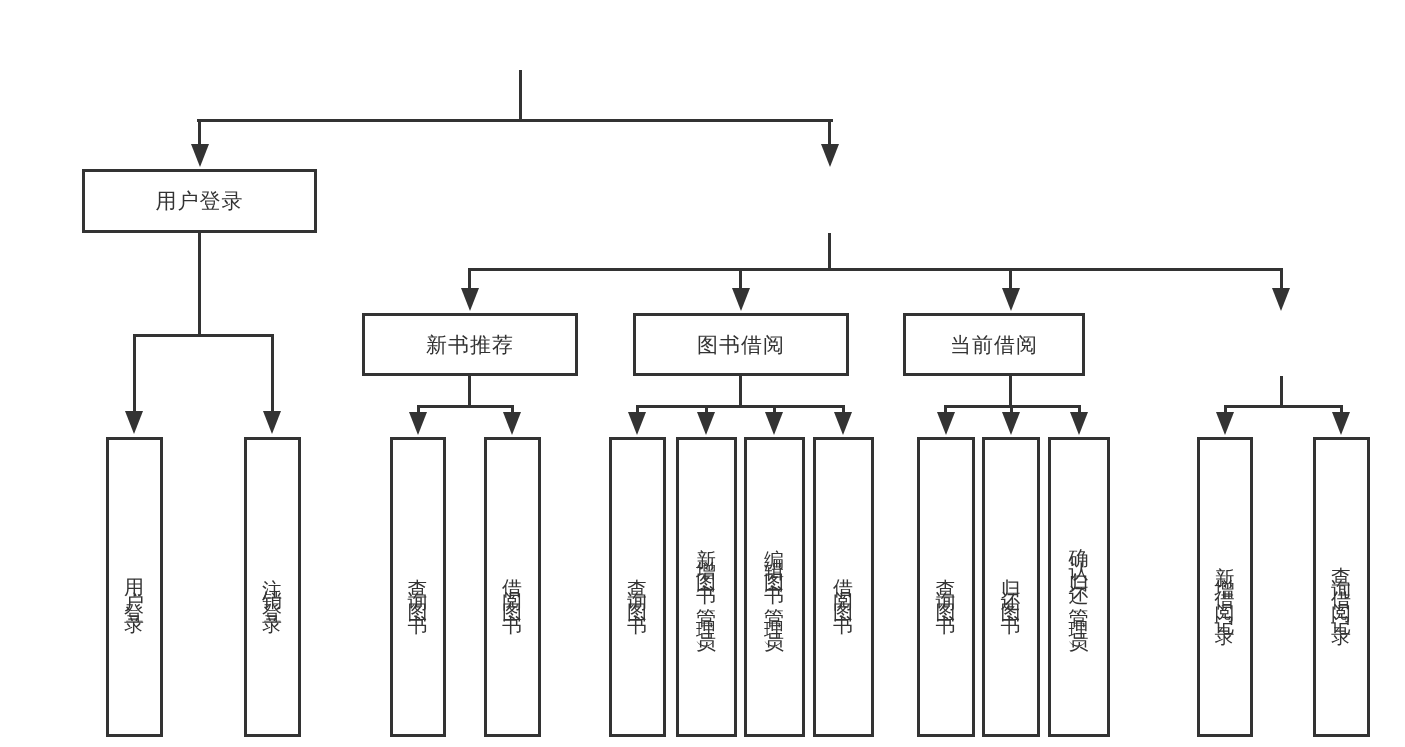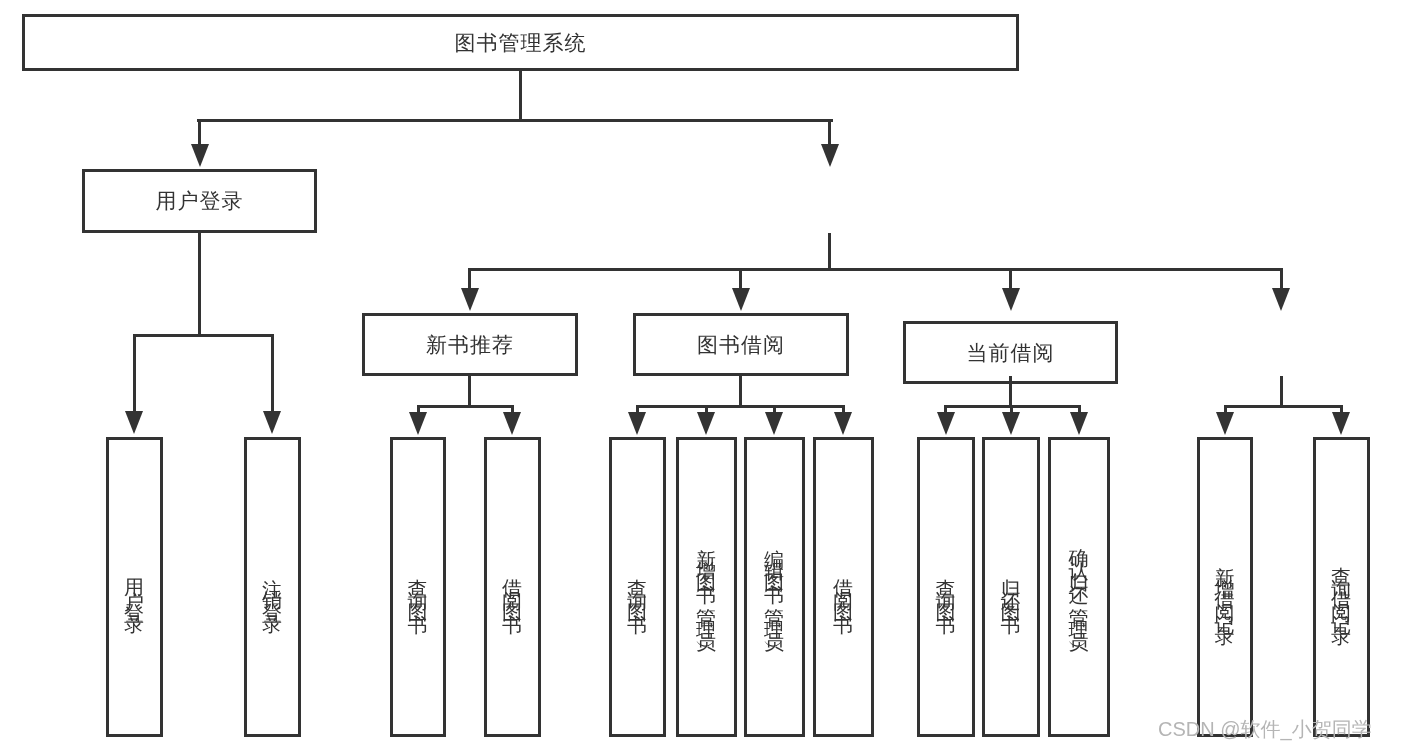--- a/index.html
+++ b/index.html
@@ -46,21 +46,21 @@
     color:#b5b5b5;
     white-space:nowrap;
     z-index:5;
   }
   
   #n-root{left:22px;top:14px;width:997px;height:57px;}
   #n-b1{left:82px;top:169px;width:235px;height:64px;}
   #n-b2{left:712px;top:169px;width:235px;height:64px;}
   #n-m1{left:362px;top:313px;width:216px;height:63px;}
   #n-m2{left:633px;top:313px;width:216px;height:63px;}
-  #n-m3{left:903px;top:313px;width:215px;height:63px;margin-top:8px;}
+  #n-m3{left:903px;top:313px;width:182px;height:63px;}
   #n-m4{left:1173px;top:313px;width:217px;height:63px;}
   .leaf{top:437px;height:300px;}
   #n-l1{left:106px;width:57px;}
   #n-l2{left:244px;width:57px;}
   #n-l3{left:390px;width:56px;}
   #n-l4{left:484px;width:57px;}
   #n-l5{left:609px;width:57px;}
   #n-l6{left:676px;width:61px;}
   #n-l7{left:744px;width:61px;}
   #n-l8{left:813px;width:61px;}
@@ -68,21 +68,20 @@
   #n-l10{left:982px;width:58px;}
   #n-l11{left:1048px;width:62px;}
   #n-l12{left:1197px;width:56px;}
   #n-l13{left:1313px;width:57px;}
 </style>
 </head>
 <body>
 
 <div id="stage">
 
-  <div class="node" id="n-root">图书管理系统</div>
 
   <div class="node" id="n-b1">用户登录</div>
 
   <div class="node" id="n-m1">新书推荐</div>
   <div class="node" id="n-m2">图书借阅</div>
   <div class="node" id="n-m3">当前借阅</div>
 
   <div class="node leaf" id="n-l1">用户登录</div>
   <div class="node leaf" id="n-l2">注销登录</div>
   <div class="node leaf" id="n-l3">查询图书</div>
@@ -149,15 +148,14 @@
   <div class="vline" style="left:1078px;top:405px;height:9px;"></div>
   <div class="arrowhead" style="left:1070px;top:412px;"></div>
 
   <div class="vline" style="left:1280px;top:376px;height:29px;"></div>
   <div class="hline" style="left:1224px;top:405px;width:118px;"></div>
   <div class="vline" style="left:1224px;top:405px;height:9px;"></div>
   <div class="arrowhead" style="left:1216px;top:412px;"></div>
   <div class="vline" style="left:1340px;top:405px;height:9px;"></div>
   <div class="arrowhead" style="left:1332px;top:412px;"></div>
 
-  <div id="watermark">CSDN @软件_小贺同学</div>
 
 </div>
 
 </body></html>

